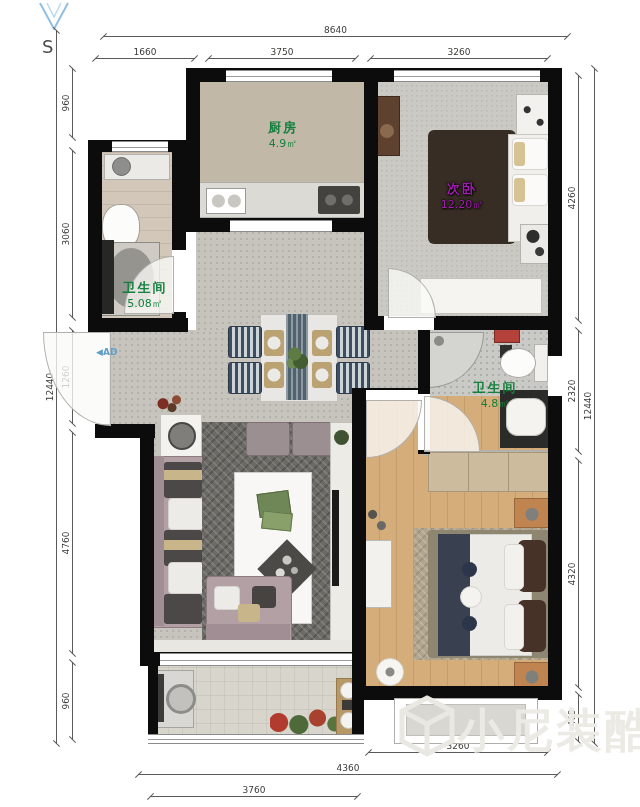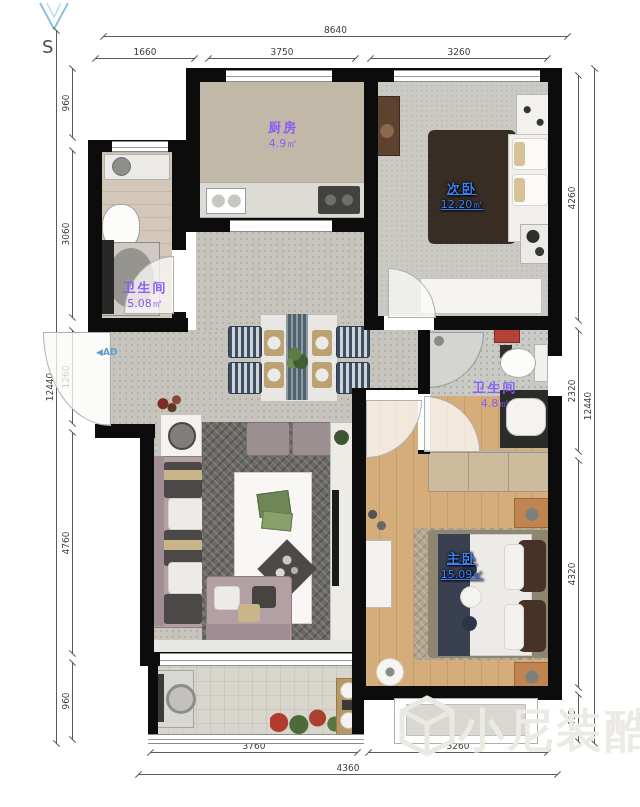--- a/index.html
+++ b/index.html
@@ -8,22 +8,22 @@
   .floor{position:absolute;z-index:1;}
   .f{position:absolute;z-index:2;}
   .wall{position:absolute;background:#0c0c0c;z-index:4;}
   .gap{position:absolute;background:#fff;z-index:5;}
   .win{position:absolute;background:#fff;border-top:1px solid #8c8c8a;border-bottom:1px solid #8c8c8a;z-index:5;}
   .win::after{content:"";position:absolute;left:0;right:0;top:50%;height:1px;background:#9a9a98;}
   .arc{position:absolute;border:1px solid #b0b0ac;background:rgba(250,250,247,0.78);z-index:5;}
   .room-label{position:absolute;text-align:center;z-index:6;line-height:1.3;}
   .room-label .rname{font-size:13px;letter-spacing:2px;font-weight:bold;}
   .room-label .rarea{font-size:11px;}
-  .light{color:#3b82f6;text-shadow:0 0 3px rgba(0,0,0,.95),0 0 2px rgba(0,0,0,.9),1px 1px 2px rgba(0,0,0,.8);text-decoration:underline;}
-  .darklab{color:#8b5cf6;}
+  .light{color:#a21caf;text-shadow:0 0 3px rgba(0,0,0,.95),0 0 2px rgba(0,0,0,.9),1px 1px 2px rgba(0,0,0,.8);}
+  .darklab{color:#15803d;}
   .dim-h{position:absolute;height:0;border-top:1px solid #5a5a58;z-index:3;}
   .dim-h::before,.dim-h::after{content:"";position:absolute;width:1px;height:9px;background:#5a5a58;transform:rotate(45deg);top:-5px;}
   .dim-h::before{left:0;}
   .dim-h::after{right:0;}
   .dim-h .dlab{position:absolute;left:50%;top:-12px;transform:translateX(-50%);font-size:9px;color:#3a3a38;white-space:nowrap;}
   .dim-v{position:absolute;width:0;border-left:1px solid #5a5a58;z-index:3;}
   .dim-v::before,.dim-v::after{content:"";position:absolute;width:9px;height:1px;background:#5a5a58;transform:rotate(45deg);left:-5px;}
   .dim-v::before{top:0;}
   .dim-v::after{bottom:0;}
   .dim-v .dlab{position:absolute;top:50%;left:-7px;transform:translate(-50%,-50%) rotate(-90deg);font-size:9px;color:#3a3a38;white-space:nowrap;}
@@ -216,39 +216,35 @@
     <div class="rarea">5.08㎡</div>
   </div>
   <div class="room-label light" style="left:422px;top:181px;width:80px">
     <div class="rname">次卧</div>
     <div class="rarea">12.20㎡</div>
   </div>
   <div class="room-label darklab" style="left:455px;top:380px;width:80px">
     <div class="rname">卫生间</div>
     <div class="rarea">4.8㎡</div>
   </div>
-  <div class="room-label light" style="left:422px;top:551px;width:80px">
-    <div class="rname">主卧</div>
-    <div class="rarea">15.09㎡</div>
-  </div>
 
   <div class="dim-h" style="left:103px;top:36px;width:465px">
       <span class="dlab">8640</span>
     </div>
   <div class="dim-h" style="left:95px;top:58px;width:100px">
       <span class="dlab">1660</span>
     </div>
   <div class="dim-h" style="left:208px;top:58px;width:148px">
       <span class="dlab">3750</span>
     </div>
   <div class="dim-h" style="left:370px;top:58px;width:178px">
       <span class="dlab">3260</span>
     </div>
 
-  <div class="dim-h" style="left:150px;top:752px;width:208px">
+  <div class="dim-h" style="left:150px;top:796px;width:208px">
       <span class="dlab">3760</span>
     </div>
   <div class="dim-h" style="left:368px;top:752px;width:180px">
       <span class="dlab">3260</span>
     </div>
   <div class="dim-h" style="left:138px;top:774px;width:420px">
       <span class="dlab">4360</span>
     </div>
 
   <div class="dim-v" style="left:56px;top:30px;height:714px">

